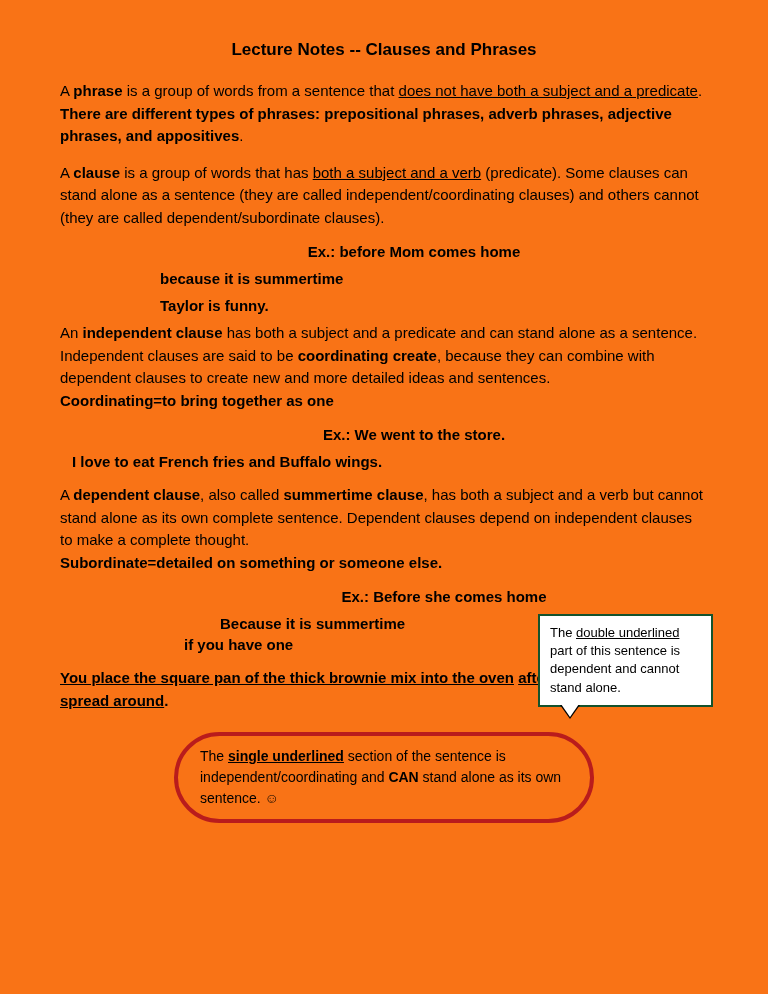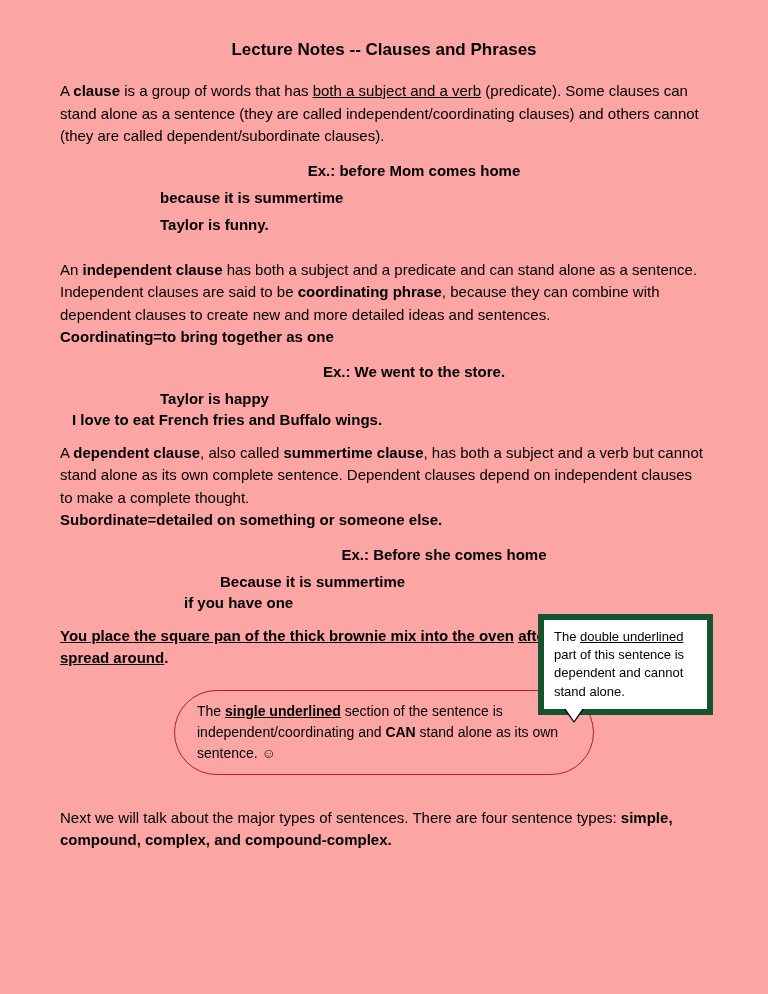--- a/index.html
+++ b/index.html
@@ -11,21 +11,21 @@
       background: #fff;
       font-family: Arial, sans-serif;
       font-size: 15px;
       color: #000;
       width: 768px;
       min-height: 994px;
     }
     .page {
       width: 768px;
       min-height: 994px;
-      background: #fca5a5;
+      background: #f97316;
       padding: 40px 60px 40px 60px;
       position: relative;
     }
     h1 {
       text-align: center;
       font-size: 17px;
       font-weight: bold;
       margin-bottom: 20px;
       font-family: Arial, sans-serif;
     }
@@ -45,21 +45,21 @@
       font-weight: bold;
     }
     .underline {
       text-decoration: underline;
     }
     .bold {
       font-weight: bold;
     }
     .callout-box {
       position: absolute;
-      border: 6px solid #14532d;
+      border: 2px solid #14532d;
       background: #fff;
       padding: 8px 10px;
       font-size: 13px;
       line-height: 1.4;
       width: 175px;
     }
     .callout-right {
       right: 55px;
       top: 614px;
     }
@@ -80,21 +80,21 @@
       bottom: -12px;
       left: 21px;
       width: 0;
       height: 0;
       border-left: 9px solid transparent;
       border-right: 9px solid transparent;
       border-top: 13px solid #fff;
       z-index: 1;
     }
     .oval-box {
-      border: 1px solid #b91c1c;
+      border: 4px solid #b91c1c;
       border-radius: 50px;
       padding: 10px 22px;
       margin: 10px auto 14px auto;
       width: 420px;
       font-size: 14px;
       line-height: 1.5;
       text-align: left;
     }
     .examples-block {
       margin-left: 60px;
@@ -103,36 +103,38 @@
     .dependent-examples {
       position: relative;
     }
   </style>
 </head>
 <body>
 
 <div class="page">
   <h1>Lecture Notes --  Clauses and Phrases</h1>
 
+  <p>
+    A <span class="bold">phrase</span> is a group of words from a sentence that <span class="underline">does not have both a subject and a predicate</span>.  <span class="bold">There are different types of phrases:  prepositional phrases, adverb phrases, adjective phrases, and appositives</span>.
+  </p>
 
   <p>
     A <span class="bold">clause</span> is a group of words that has <span class="underline">both a subject and a verb</span> (predicate).  Some clauses can stand alone as a sentence (they are called independent/coordinating clauses) and others cannot (they are called dependent/subordinate clauses).
   </p>
 
   <div class="indent1">Ex.:  before Mom comes home</div>
   <div class="indent2">because it is summertime</div>
-  <div class="indent2" style="margin-bottom:26px;">Taylor is funny.</div>
+  <div class="indent2" style="margin-bottom:8px;">Taylor is funny.</div>
 
   <p>
-    An <span class="bold">independent clause</span> has both a subject and a predicate and can stand alone as a sentence.  Independent clauses are said to be <span class="bold">coordinating phrase</span>, because they can combine with dependent clauses to create new and more detailed ideas and sentences.<br>
+    An <span class="bold">independent clause</span> has both a subject and a predicate and can stand alone as a sentence.  Independent clauses are said to be <span class="bold">coordinating create</span>, because they can combine with dependent clauses to create new and more detailed ideas and sentences.<br>
     <span class="bold">Coordinating=to bring together as one</span>
   </p>
 
   <div class="indent1">Ex.:  We went to the store.</div>
-  <div class="indent2" style="margin-bottom:4px;">Taylor is happy</div>
   <div class="indent2" style="margin-bottom:14px;margin-left:12px;">I love to eat French fries and Buffalo wings.</div>
 
   <p>
     A <span class="bold">dependent clause</span>, also called <span class="bold">summertime clause</span>, has both a subject and a verb but cannot stand alone as its own complete sentence.  Dependent clauses depend on independent clauses to make a complete thought.<br>
     <span class="bold">Subordinate=detailed on something or someone else.</span>
   </p>
 
   <div class="dependent-examples">
     <div class="examples-block">
       <div class="indent1">Ex.:  Before she comes home</div>
@@ -148,16 +150,13 @@
   <p style="margin-bottom: 10px;">
     <span class="bold underline">You place the square pan of the thick brownie mix into the oven</span><span class="bold"> </span><span class="bold underline">after the mixture is evenly spread around</span><span class="bold">.</span>
   </p>
 
   <div style="display:flex; justify-content:center; margin-bottom: 18px;">
     <div class="oval-box">
       The <span class="underline bold">single underlined</span> section of the sentence is independent/coordinating and <span class="bold">CAN</span> stand alone as its own sentence. ☺
     </div>
   </div>
 
-  <p>
-    Next we will talk about the major types of sentences.  There are four sentence types:  <span class="bold">simple, compound, complex, and compound-complex.</span>
-  </p>
 </div>
 
 </body></html>

